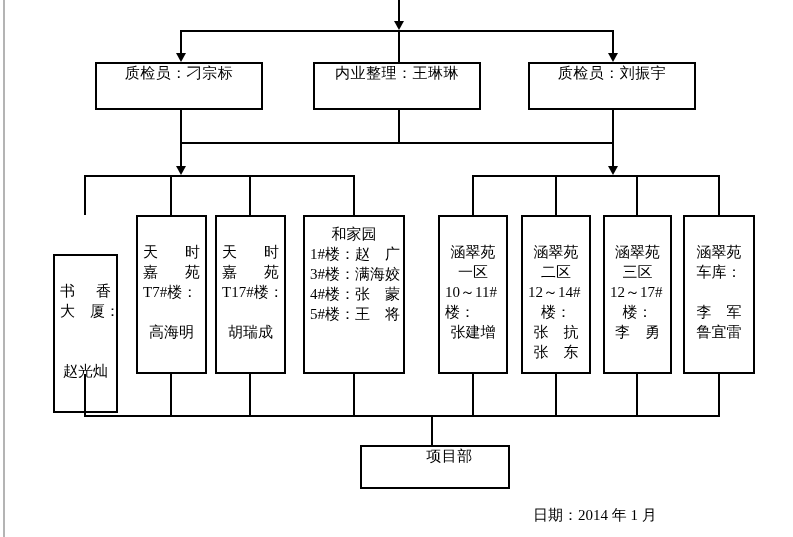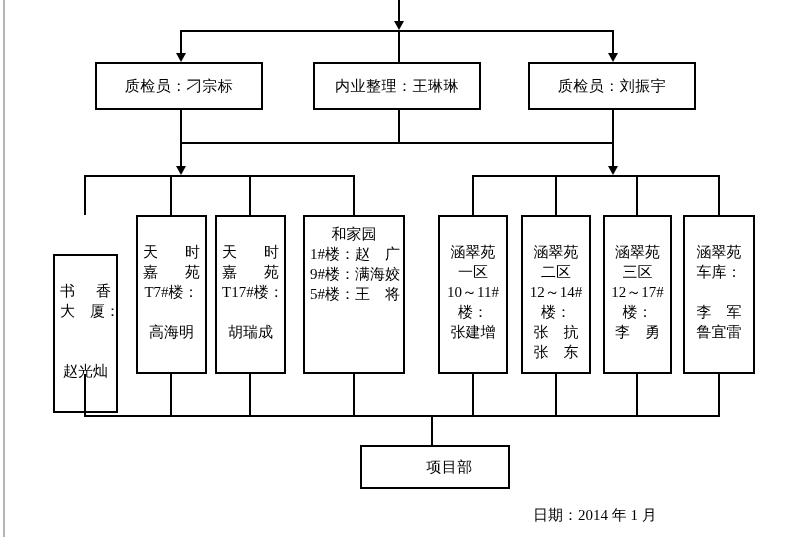--- a/index.html
+++ b/index.html
@@ -6,29 +6,29 @@
   #canvas {
     position:relative; width:793px; height:537px; background:#ffffff;
     font-family:"Liberation Serif","DejaVu Serif",serif;
     color:#000; overflow:hidden;
   }
   .box {
     position:absolute; box-sizing:border-box;
     border:2px solid #000; background:#fff;
   }
   .topbox {
-    display:flex; align-items:center; justify-content:center;
+    display:flex; align-items:flex-start; justify-content:center;
     font-size:15px; letter-spacing:0.5px;
   }
   .unitbox { font-size:15px; }
   .unitbox .pad { padding:25px 5px 0 5px; }
   .unitbox .pad.tight { padding-top:7px; }
   .ln { height:20px; line-height:20px; white-space:nowrap; overflow:visible; }
   .ln.c { text-align:center; }
-  .ln.l { text-align:center; }
+  .ln.l { text-align:left; }
   .ln.j { text-align:justify; text-align-last:justify; }
   .line { position:absolute; background:#000; }
   .arrow-down {
     position:absolute; width:0; height:0;
     border-left:5px solid transparent; border-right:5px solid transparent;
     border-top:9px solid #000;
   }
   .edge { position:absolute; background:#b4b4b4; }
   .datetext { position:absolute; font-size:15px; white-space:nowrap;text-align:center; }
 </style>
@@ -105,21 +105,22 @@
       <div class="ln l">T17#楼：</div>
       <div class="ln"></div>
       <div class="ln c">胡瑞成</div>
     </div>
   </div>
 
   <div class="box unitbox" style="left:303px; top:215px; width:102px; height:159px;">
     <div class="pad tight">
       <div class="ln c">和家园</div>
       <div class="ln l">1#楼：赵　广</div>
-      <div class="ln l">9#楼：满海姣</div>
+      <div class="ln l">3#楼：满海姣</div>
+      <div class="ln l">4#楼：张　蒙</div>
       <div class="ln l">5#楼：王　将</div>
     </div>
   </div>
 
   <div class="box unitbox" style="left:438px; top:215px; width:70px; height:159px;">
     <div class="pad">
       <div class="ln c">涵翠苑</div>
       <div class="ln c">一区</div>
       <div class="ln l">10～11#</div>
       <div class="ln l">楼：</div>

